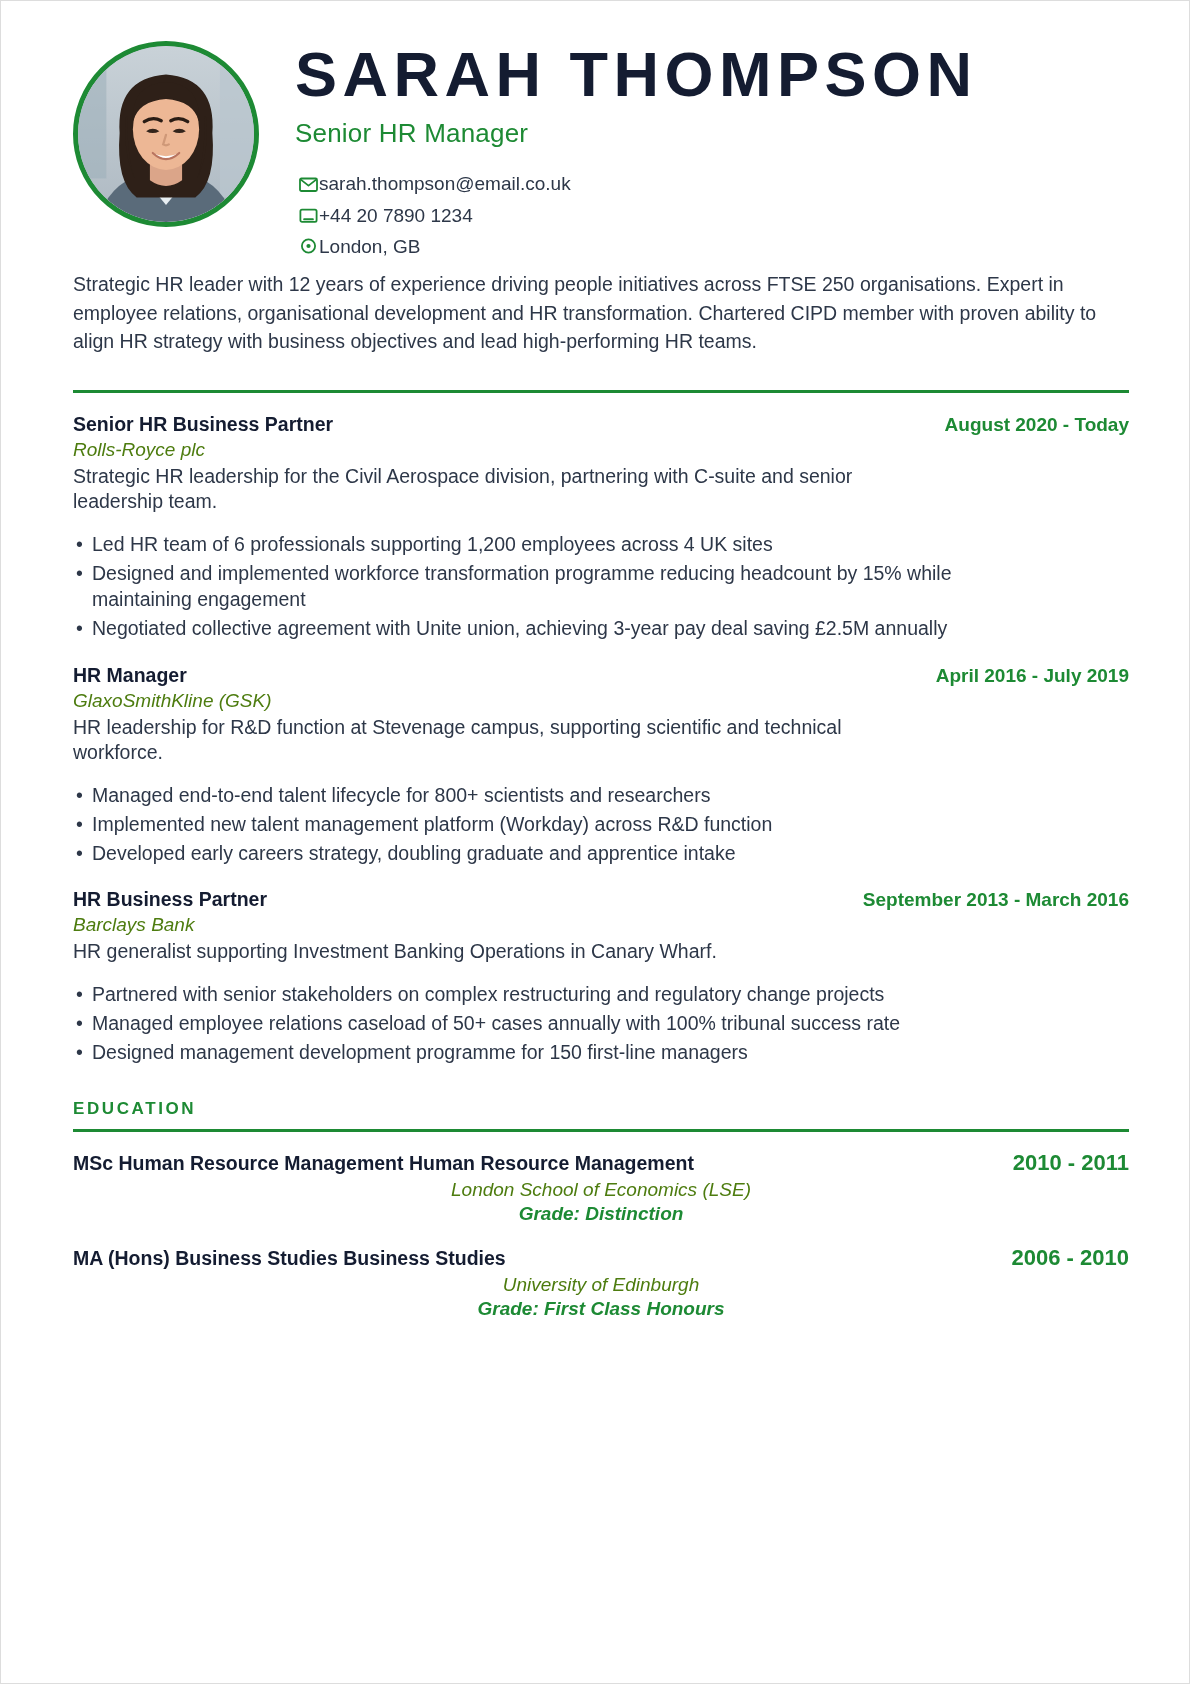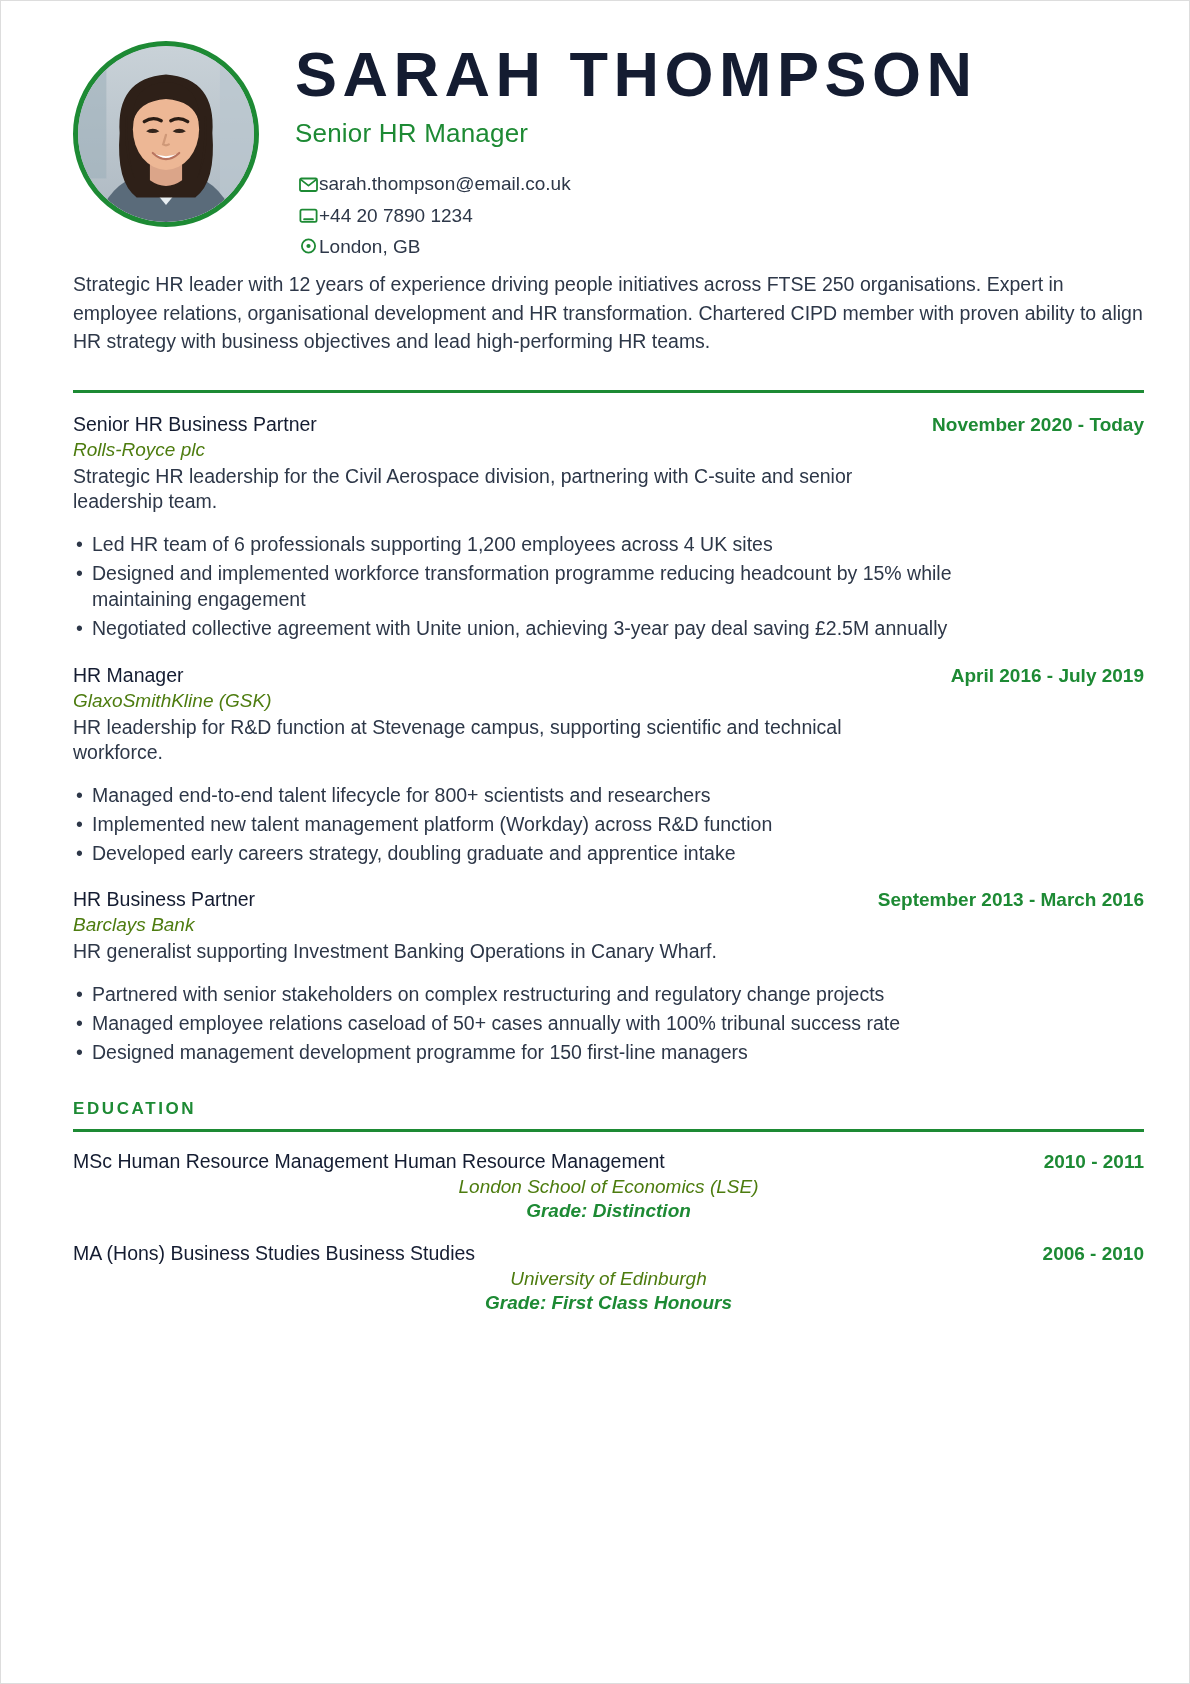--- a/index.html
+++ b/index.html
@@ -15,21 +15,21 @@
     position: relative;
     width: 1190px;
     height: 1684px;
     background: #ffffff;
     border: 1px solid #dddddd;
     padding: 0;
     overflow: hidden;
   }
 
   .inner {
-    padding: 26px 45px 0 72px;
+    padding: 26px 60px 0 72px;
   }
 
   
   .header {
     display: flex;
     align-items: flex-start;
     gap: 0;
     position: relative;
   }
 
@@ -128,21 +128,21 @@
 
   .entry-head {
     display: flex;
     justify-content: space-between;
     align-items: baseline;
     gap: 20px;
   }
 
   .entry-role {
     font-size: 19.5px;
-    font-weight: normal;
+    font-weight: bold;
     color: #141c31;
   }
 
   .entry-date {
     font-size: 19px;
     font-weight: bold;
     color: #1d8a34;
     white-space: nowrap;
   }
 
@@ -187,21 +187,21 @@
   .grade {
     font-size: 19px;
     font-weight: bold;
     color: #1d8a34;
     margin-top: 2px;
     font-style: italic;
   }
 
   .edu-entry { margin-top: 20px; text-align: center; }
   .edu-entry.first { margin-top: 18px; }
-  .edu-entry .entry-date { font-size: 19px; }
+  .edu-entry .entry-date { font-size: 22px; }
 </style>
 </head>
 <body>
 
 <div class="page">
   <div class="inner">
 
     <div class="header">
 
       <div class="avatar-wrap">
@@ -290,21 +290,21 @@
     </div>
 
     <div class="summary">Strategic HR leader with 12 years of experience driving people initiatives across FTSE 250 organisations. Expert in employee relations, organisational development and HR transformation. Chartered CIPD member with proven ability to align HR strategy with business objectives and lead high-performing HR teams.</div>
 
     <div class="section">
       <div class="section-rule"></div>
 
       <div class="entry first">
         <div class="entry-head">
           <div class="entry-role">Senior HR Business Partner</div>
-          <div class="entry-date">November 2020 - Today</div>
+          <div class="entry-date">August 2020 - Today</div>
         </div>
         <div class="entry-org">Rolls-Royce plc</div>
         <div class="entry-desc">Strategic HR leadership for the Civil Aerospace division, partnering with C-suite and senior leadership team.</div>
         <ul class="bullets">
           <li>Led HR team of 6 professionals supporting 1,200 employees across 4 UK sites</li>
           <li>Designed and implemented workforce transformation programme reducing headcount by 15% while maintaining engagement</li>
           <li>Negotiated collective agreement with Unite union, achieving 3-year pay deal saving £2.5M annually</li>
         </ul>
       </div>
 

